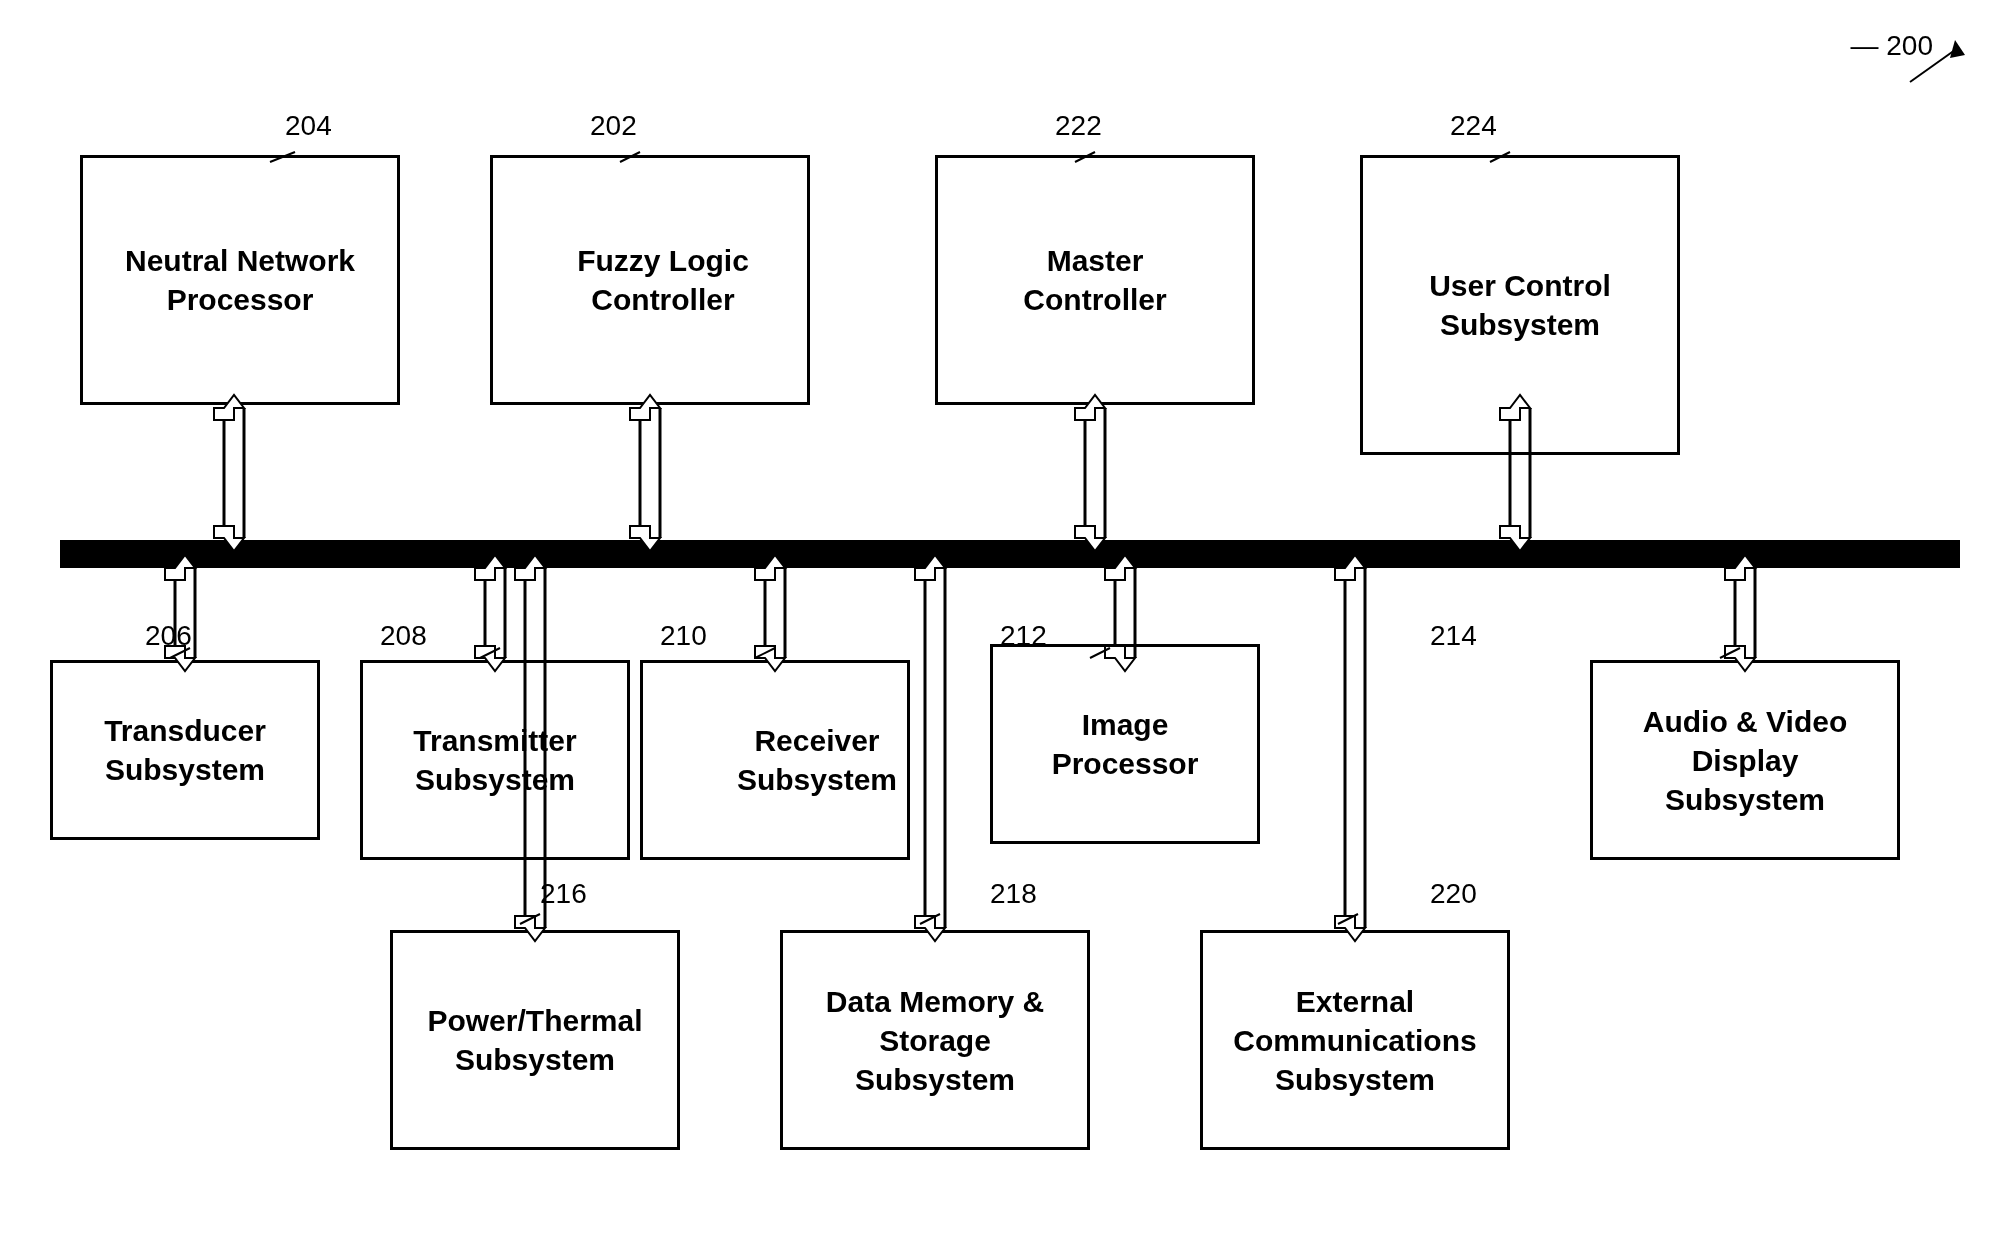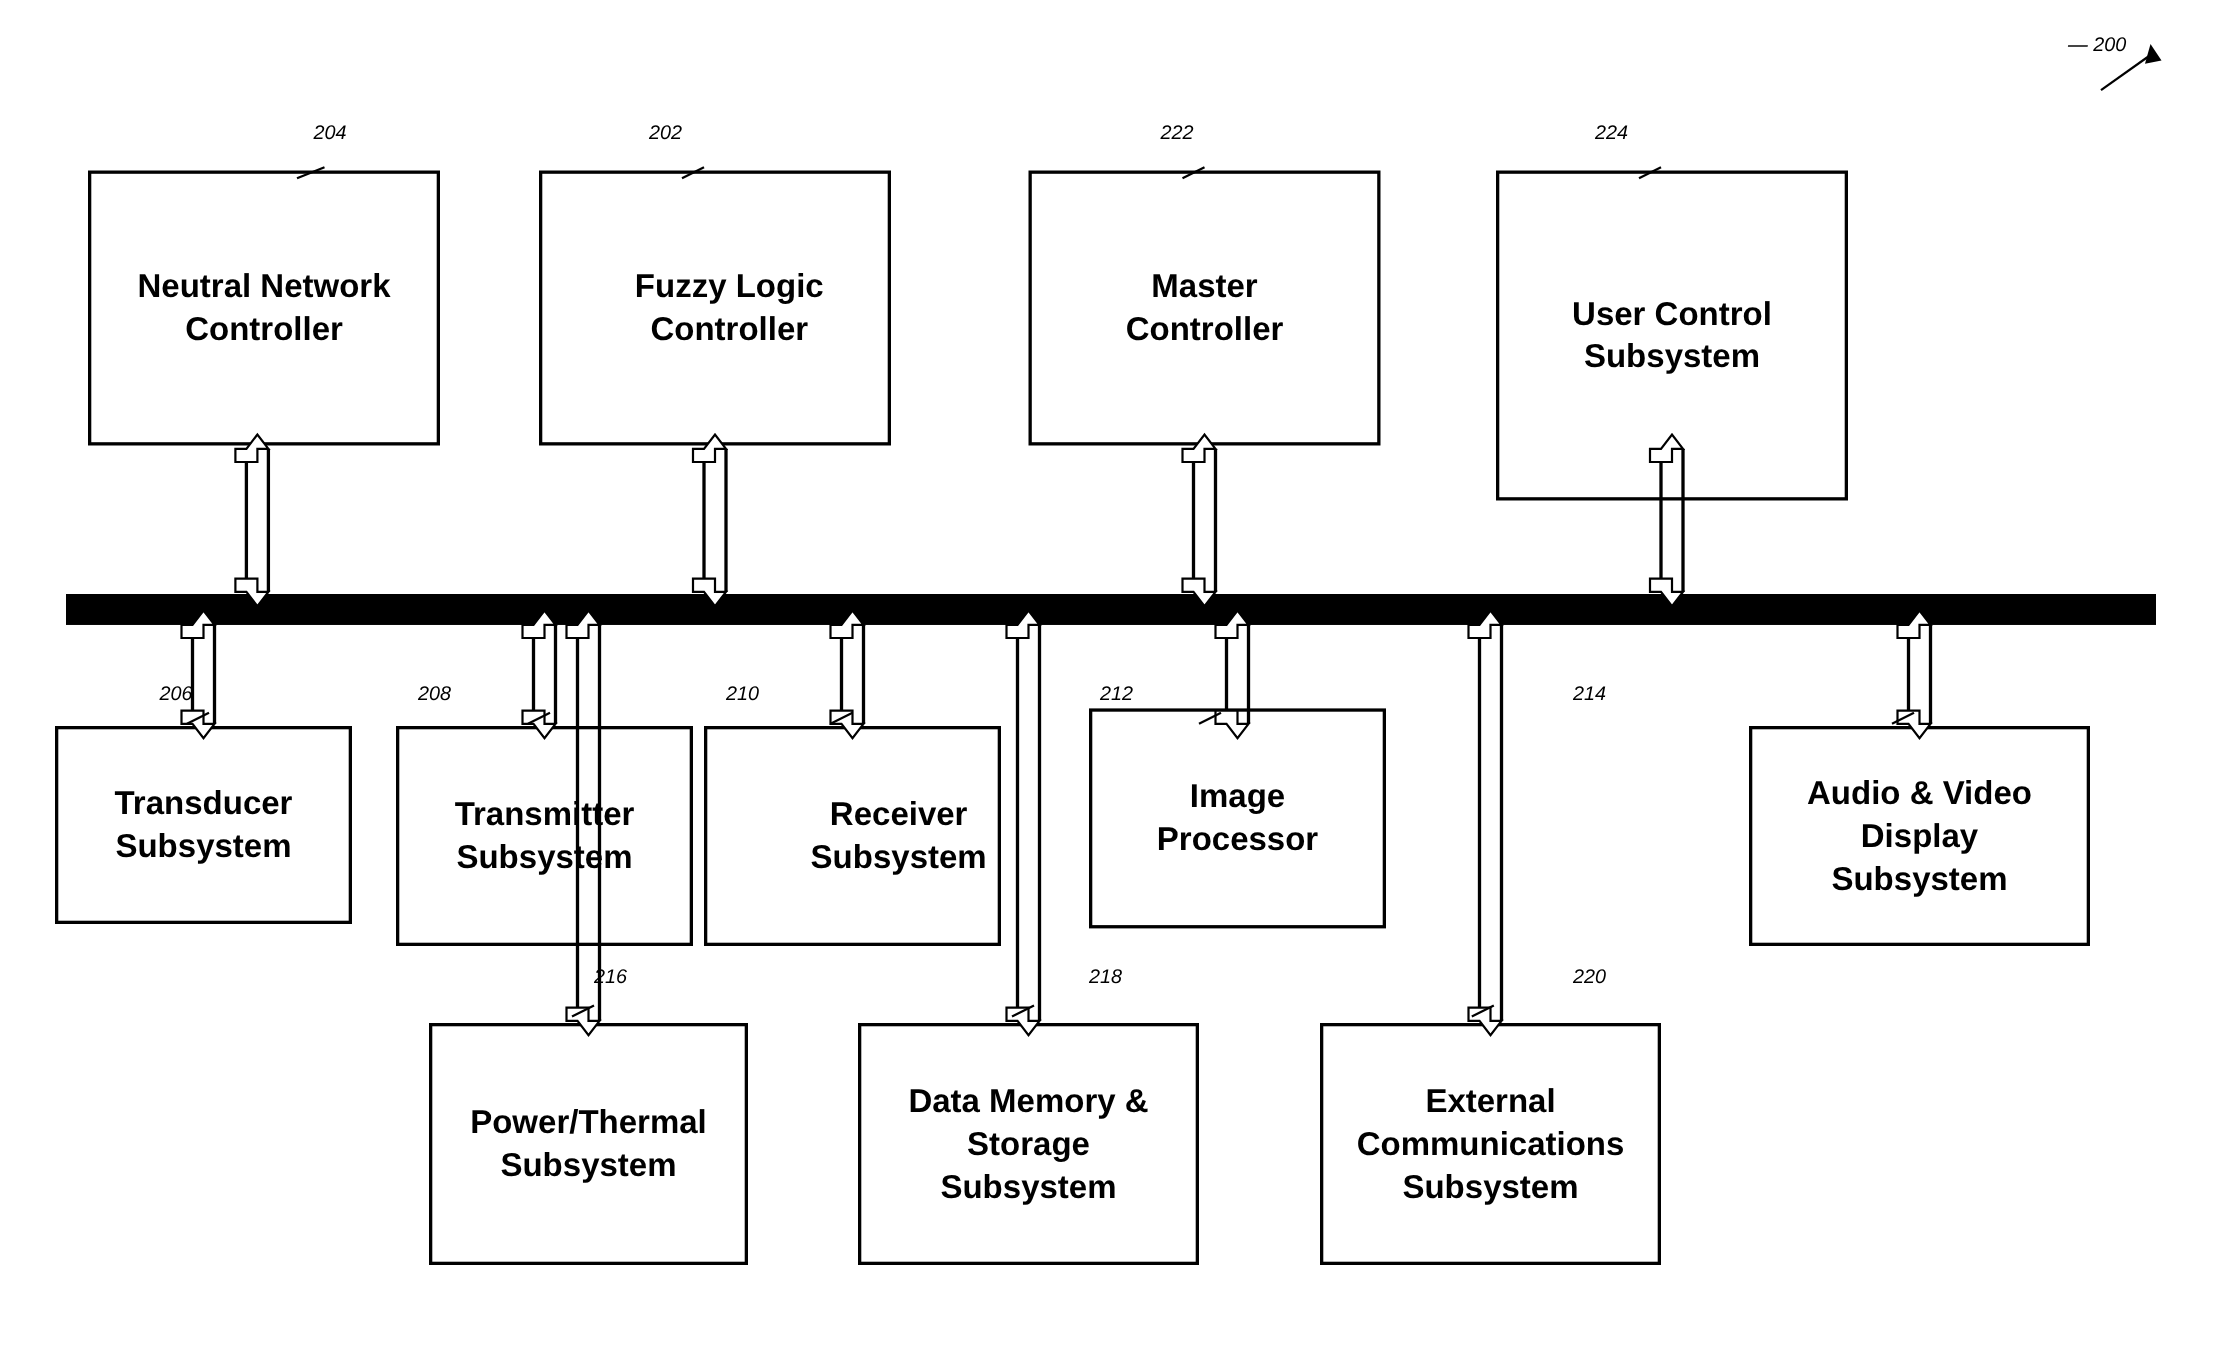--- a/index.html
+++ b/index.html
@@ -15,22 +15,21 @@
     .diagram-container {
       position: absolute;
       top: 0; left: 0;
       width: 2013px;
       height: 1235px;
     }
 
     
     .ref-num {
       position: absolute;
-      font-style: italic;
-      font-size: 18px;
+      font-size: 28px;
       font-weight: normal;
       color: #000;
     }
 
     
     .box {
       position: absolute;
       border: 3px solid #000;
       background: #fff;
       display: flex;
@@ -77,21 +76,21 @@
   <div class="ref-num" style="top:620px; left:1000px;">212</div>
   <div class="ref-num" style="top:620px; left:1430px;">214</div>
 
   <div class="ref-num" style="top:878px; left:540px;">216</div>
   <div class="ref-num" style="top:878px; left:990px;">218</div>
   <div class="ref-num" style="top:878px; left:1430px;">220</div>
 
   <div class="box" style="left:80px; top:155px; width:320px; height:250px;">
     <span>Neutral
 Network
-Controller</span>
+Processor</span>
   </div>
 
   <div class="box" style="left:490px; top:155px; width:320px; height:250px;padding-left:36px;">
     <span>Fuzzy Logic<br>Controller</span>
   </div>
 
   <div class="box" style="left:935px; top:155px; width:320px; height:250px;">
     <span>Master<br>Controller</span>
   </div>
 

